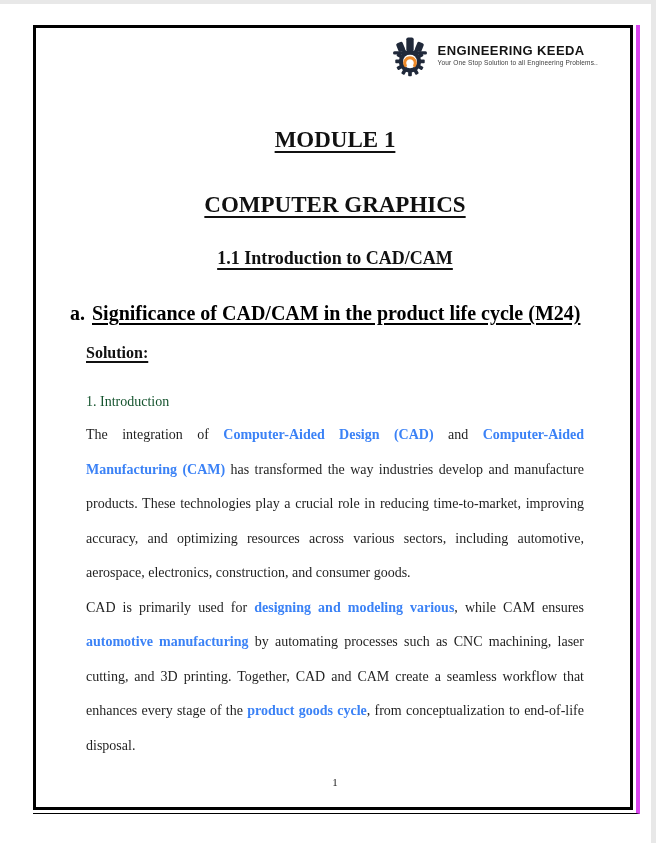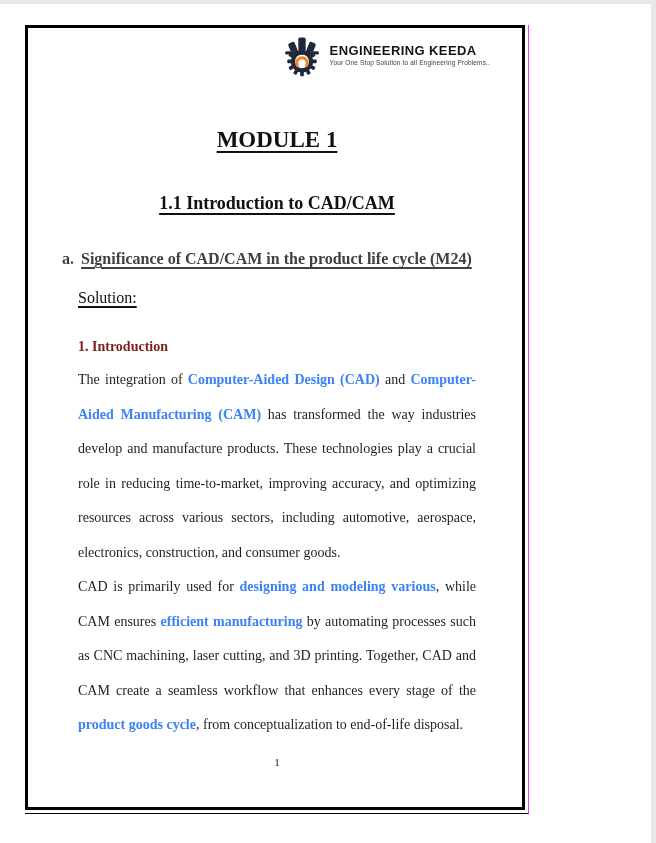--- a/index.html
+++ b/index.html
@@ -6,22 +6,22 @@
   html,body { background:#ffffff; }
   .screen {
     position:relative; width:656px; height:843px; background:#ffffff;
     overflow:hidden; font-family:"Liberation Serif", serif; color:#1f1f1f;
   }
   .strip-top { position:absolute; top:0; left:0; width:656px; height:4px; background:#e8e8e8; }
   .strip-right { position:absolute; top:0; right:0; width:5px; height:843px; background:#e8e8e8; }
 
   
   .page-border-outer {
-    position:absolute; top:25px; left:25px; width:504px; height:789px;
-    border-right:1px solid #d946ef; border-bottom:1px solid #000;
+    position:absolute; top:25px; left:33px; width:607px; height:789px;
+    border-right:4px solid #d946ef; border-bottom:1px solid #000;
   }
   .page-border-inner {
     position:absolute; top:0; left:0; right:3px; bottom:3px;
     border:3px solid #000; background:#fff;
   }
   .page-inner { position:relative; width:100%; height:100%; padding:0 46px 0 50px; }
 
   
   .logo-row { display:flex; justify-content:flex-end; align-items:center; gap:5px;
               height:48px; margin:3px -14px 0 0; font-family:"Liberation Sans", sans-serif; }
@@ -33,36 +33,36 @@
 
   
   .h-module, .h-subject {
     text-align:center; font-size:23px; font-weight:bold; line-height:27px;
     text-decoration:underline; text-decoration-thickness:2px; text-underline-offset:4px;
     color:#111;
   }
   .h-module { margin-top:47px; }
   .h-subject { margin-top:38px; }
   .h-section {
-    text-align:center; font-size:18px; font-weight:bold; line-height:23px; margin-top:39px;
+    text-align:center; font-size:18px; font-weight:bold; line-height:23px; margin-top:29px;
     text-decoration:underline; text-decoration-thickness:2px; text-underline-offset:4px;
     color:#111;
   }
 
-  .question-line { margin:33px 0 0 -16px; font-size:16px; line-height:21px; font-weight:bold; color:#404040; }
+  .question-line { margin:33px 0 0 -16px; font-size:20px; line-height:21px; font-weight:bold; color:#000000; }
   .q-marker { margin-right:7px; }
   .q-title { text-decoration:underline; text-decoration-thickness:2px; text-underline-offset:3px; }
   .solution-label {
-    margin-top:18px; font-size:16px; line-height:21px; font-weight:normal; color:#111;
+    margin-top:18px; font-size:16px; line-height:21px; font-weight:bold; color:#111;
     display:inline-block;
     text-decoration:underline; text-decoration-thickness:2px; text-underline-offset:3px;
   }
   .solution-wrap { display:block; }
 
-  .intro-heading { margin-top:30px; font-size:14px; line-height:18px; font-weight:bold; color:#7f1d1d; }
+  .intro-heading { margin-top:30px; font-size:14px; line-height:18px; font-weight:normal; color:#14532d; }
 
   .body-para {
     font-size:14px; line-height:34.5px; text-align:justify; text-justify:inter-word;
     color:#1f1f1f; margin-top:0;
   }
   .body-para.first { margin-top:7px; }
   .body-para b { color:#3b82f6; }
 
   .page-number { margin-top:12px; text-align:center; font-size:11px; line-height:14px; color:#222; }
 </style>
@@ -136,31 +136,32 @@
               </g>
             </svg>
           </span>
           <span class="logo-text">
             <span class="brand">ENGINEERING KEEDA</span>
             <span class="tagline">Your One Stop Solution to all Engineering Problems..</span>
           </span>
         </header>
 
         <h1 class="h-module">MODULE 1</h1>
+        <h1 class="h-subject">COMPUTER GRAPHICS</h1>
         <h2 class="h-section">1.1 Introduction to CAD/CAM</h2>
 
         <div class="question-line">
           <span class="q-marker">a.</span><span class="q-title">Significance of CAD/CAM in the product life cycle (M24)</span>
         </div>
 
         <span class="solution-wrap"><span class="solution-label">Solution:</span></span>
 
         <div class="intro-heading">1. Introduction</div>
 
         <p class="body-para first">The integration of <b>Computer-Aided Design (CAD)</b> and <b>Computer-Aided Manufacturing (CAM)</b> has transformed the way industries develop and manufacture products. These technologies play a crucial role in reducing time-to-market, improving accuracy, and optimizing resources across various sectors, including automotive, aerospace, electronics, construction, and consumer goods.</p>
-        <p class="body-para">CAD is primarily used for <b>designing and modeling various</b>, while CAM ensures <b>efficient manufacturing</b> by automating processes such as CNC machining, laser cutting, and 3D printing. Together, CAD and CAM create a seamless workflow that enhances every stage of the <b>product goods cycle</b>, from conceptualization to end-of-life disposal.</p>
+        <p class="body-para">CAD is primarily used for <b>designing and modeling various</b>, while CAM ensures <b>automotive manufacturing</b> by automating processes such as CNC machining, laser cutting, and 3D printing. Together, CAD and CAM create a seamless workflow that enhances every stage of the <b>product goods cycle</b>, from conceptualization to end-of-life disposal.</p>
 
         <div class="page-number">1</div>
 
       </div>
     </div>
   </div>
 </div>
 
 </body></html>

